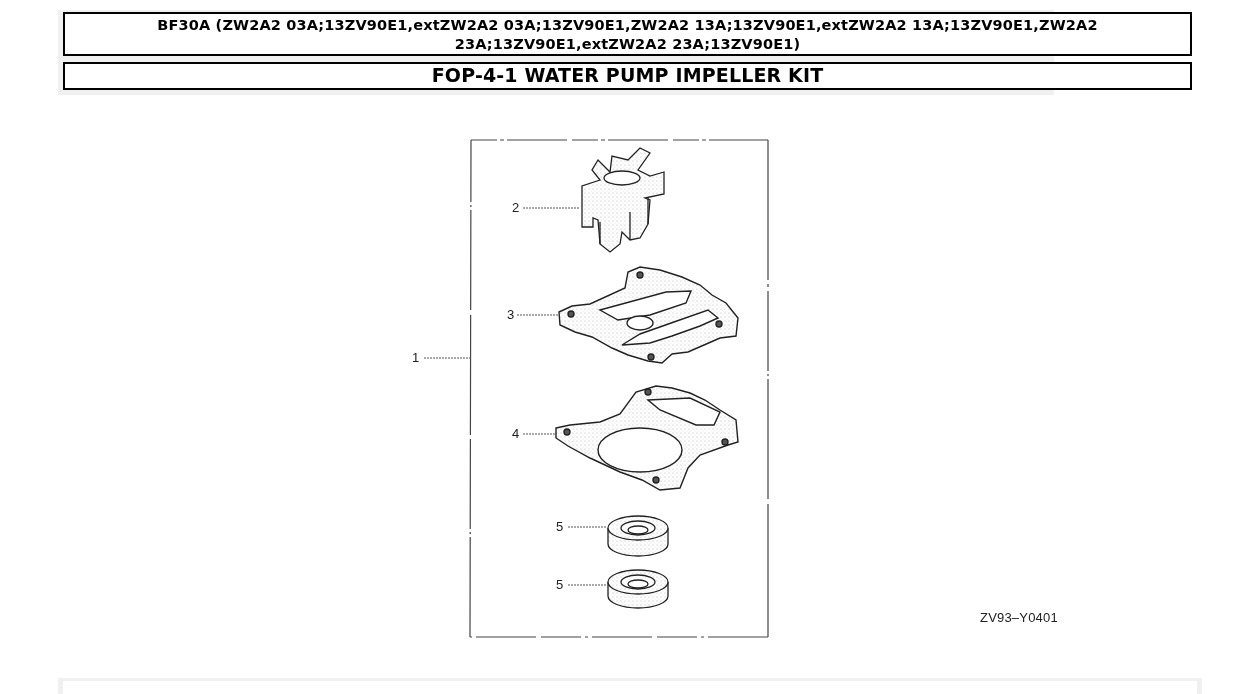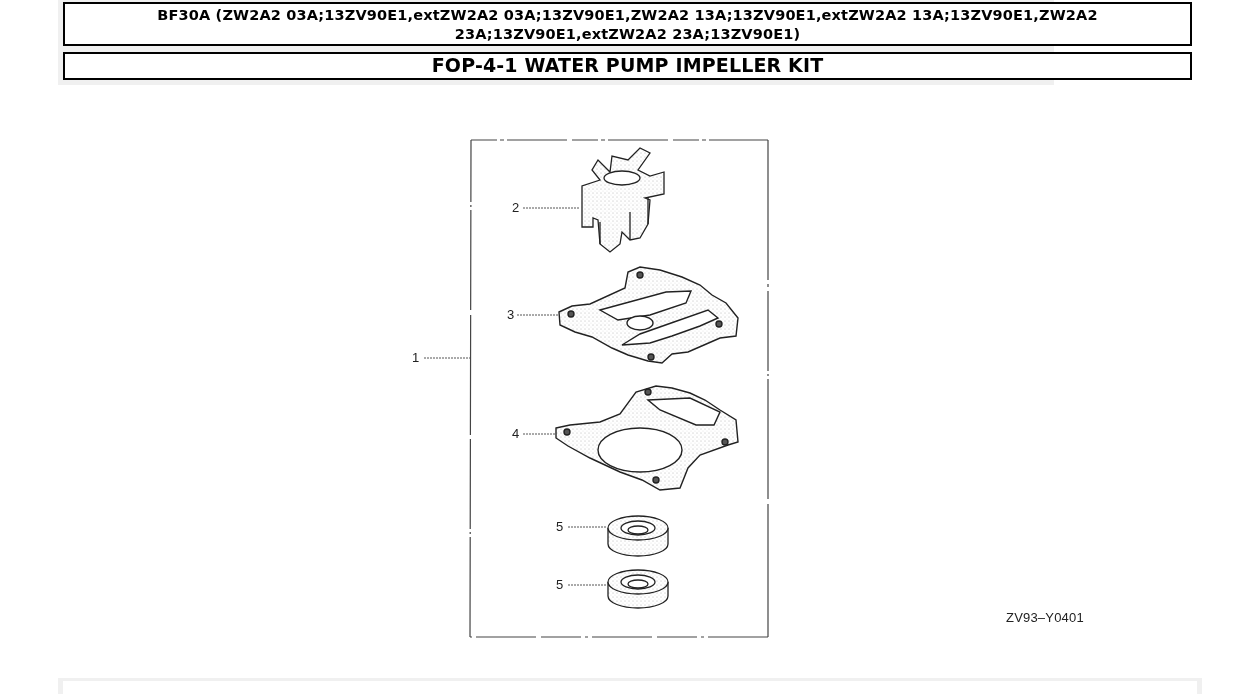--- a/index.html
+++ b/index.html
@@ -7,21 +7,21 @@
     padding: 0;
     background: #ffffff;
     width: 1260px;
     height: 694px;
     overflow: hidden;
     font-family: "DejaVu Sans", "Liberation Sans", sans-serif;
   }
   .header-wrap {
     position: absolute;
     left: 58px;
-    top: 0;
+    top: 10px;
     width: 996px;
     height: 85px;
     background: #f0f0f0;
   }
   .title-box {
     position: absolute;
     left: 5px;
     top: 2px;
     width: 1129px;
     height: 44px;
@@ -66,21 +66,20 @@
     color: #222;
   }
   .fig-code {
     position: absolute;
     left: 980px;
     top: 610px;
     font-family: "Liberation Sans", "DejaVu Sans", sans-serif;
     font-size: 13px;
     color: #222;
     letter-spacing: 0.2px;
-    margin-left: 26px;
   }
   .table-top {
     position: absolute;
     left: 58px;
     top: 678px;
     width: 1144px;
     height: 16px;
     background: #f0f0f0;
   }
   .table-top-inner {

